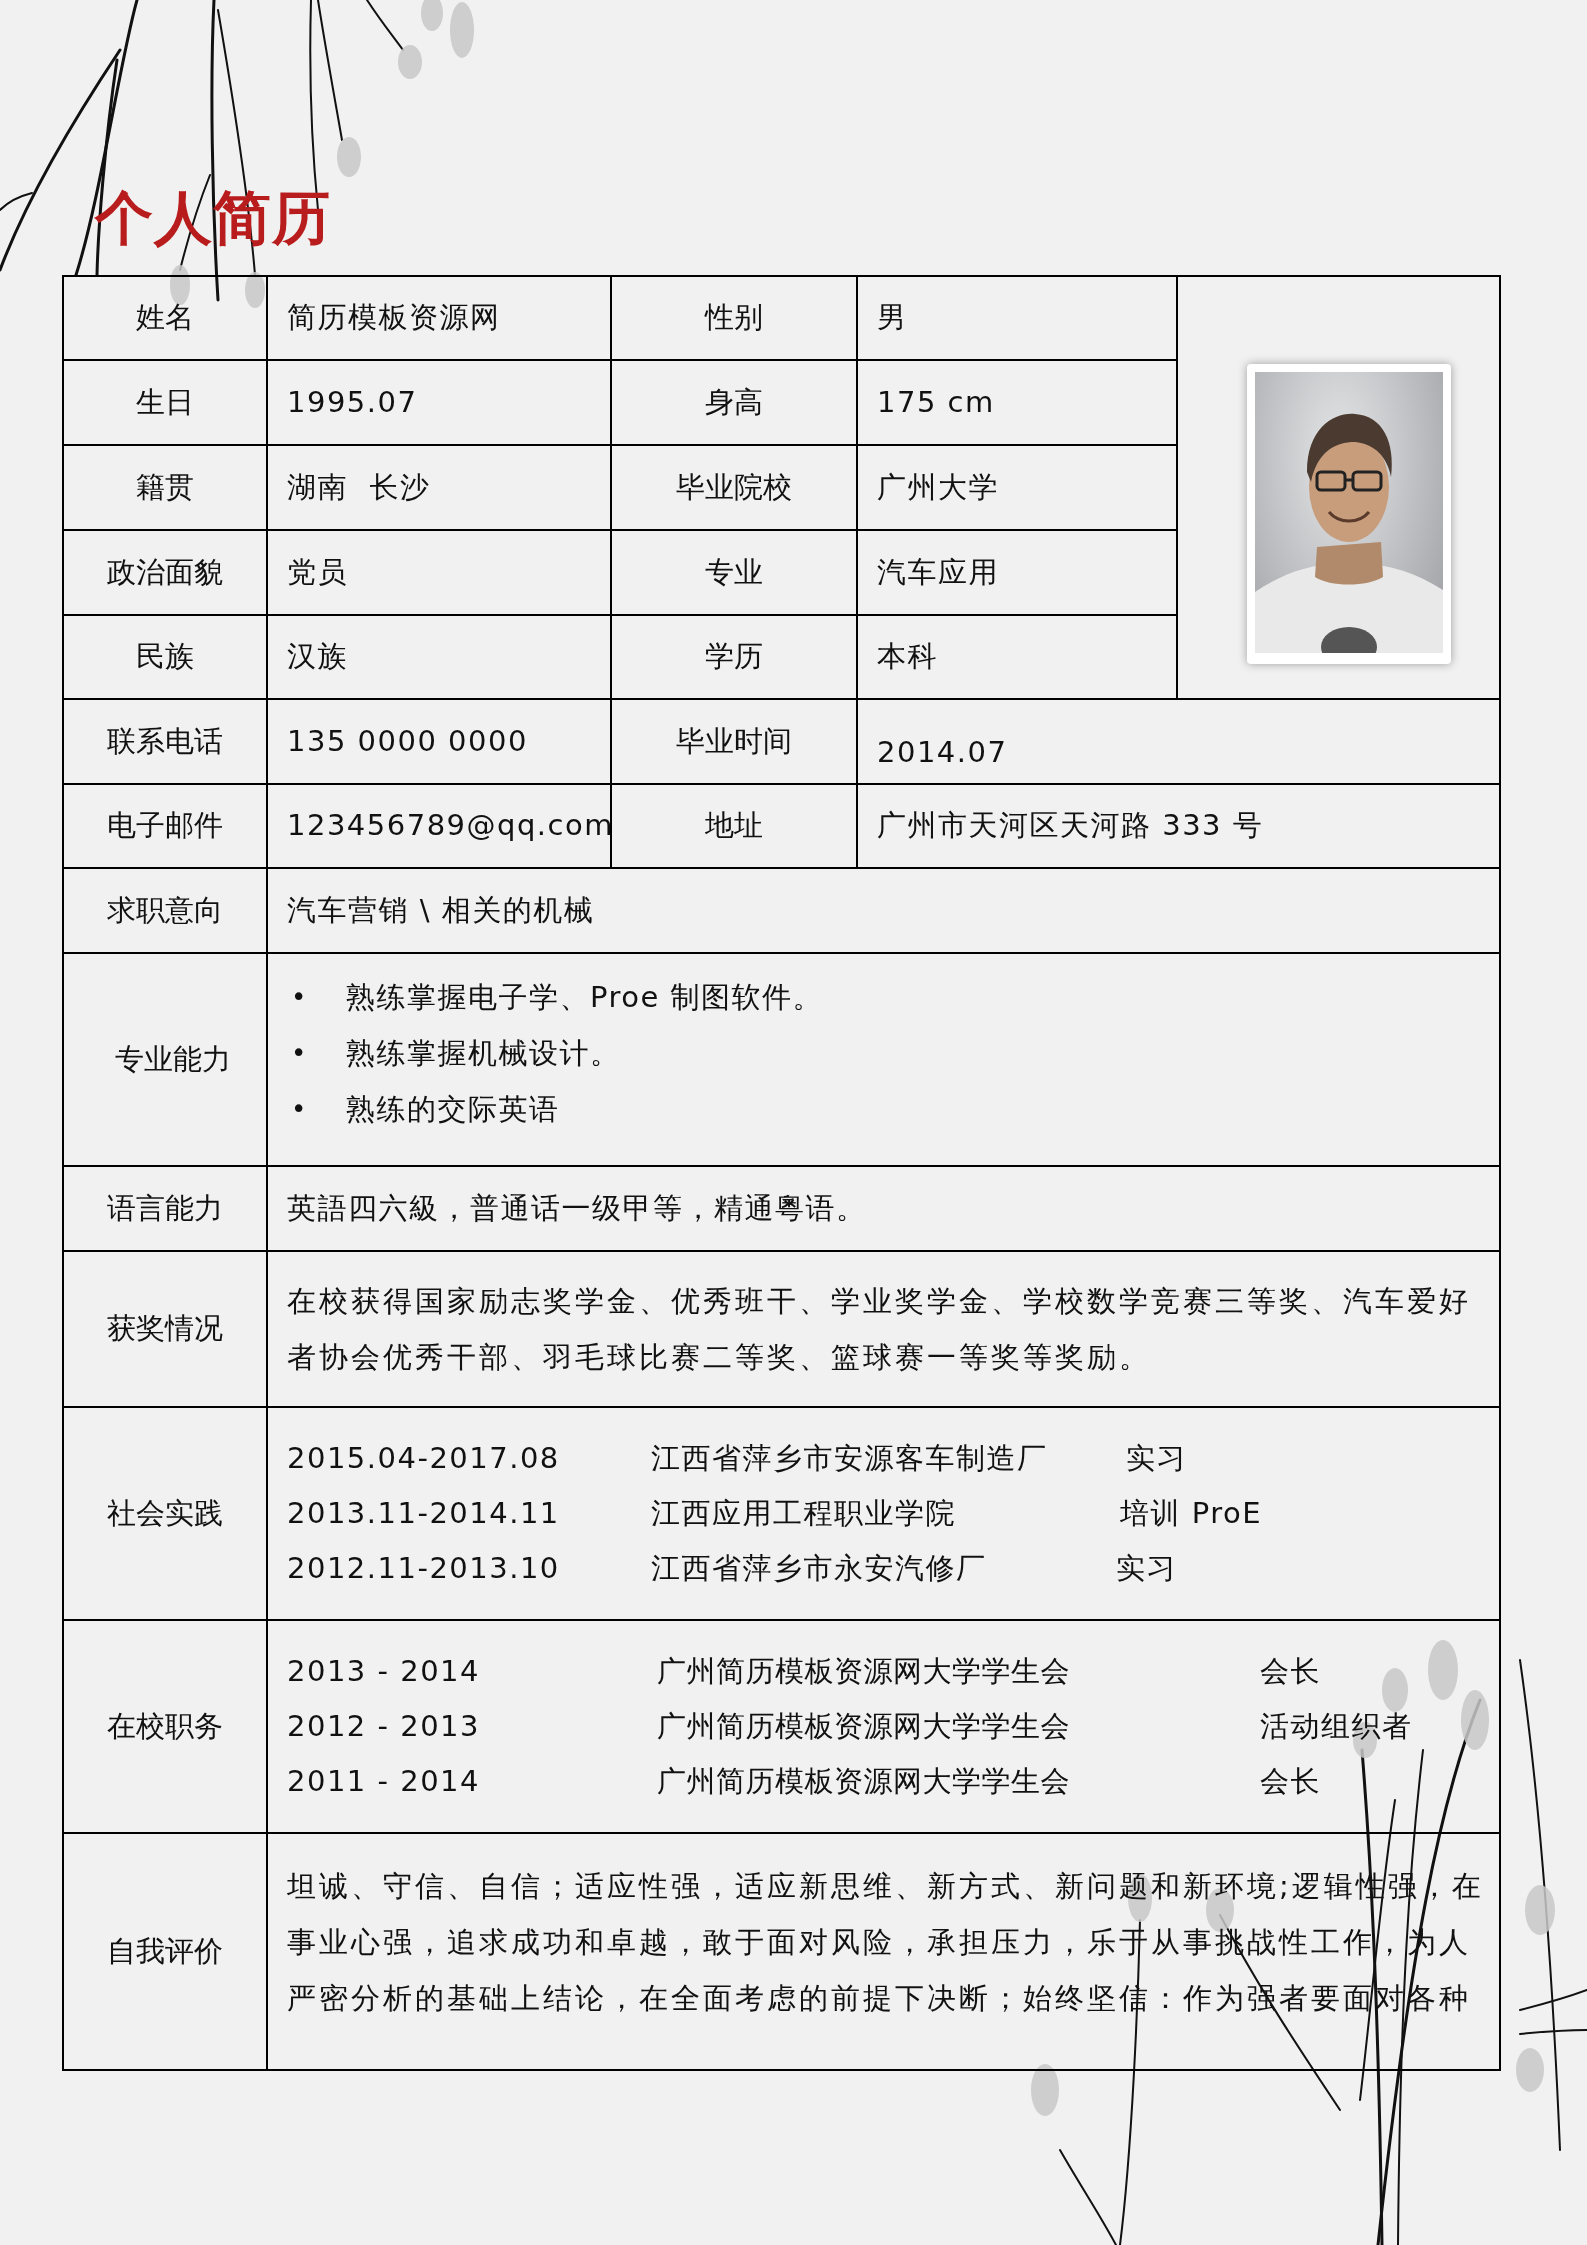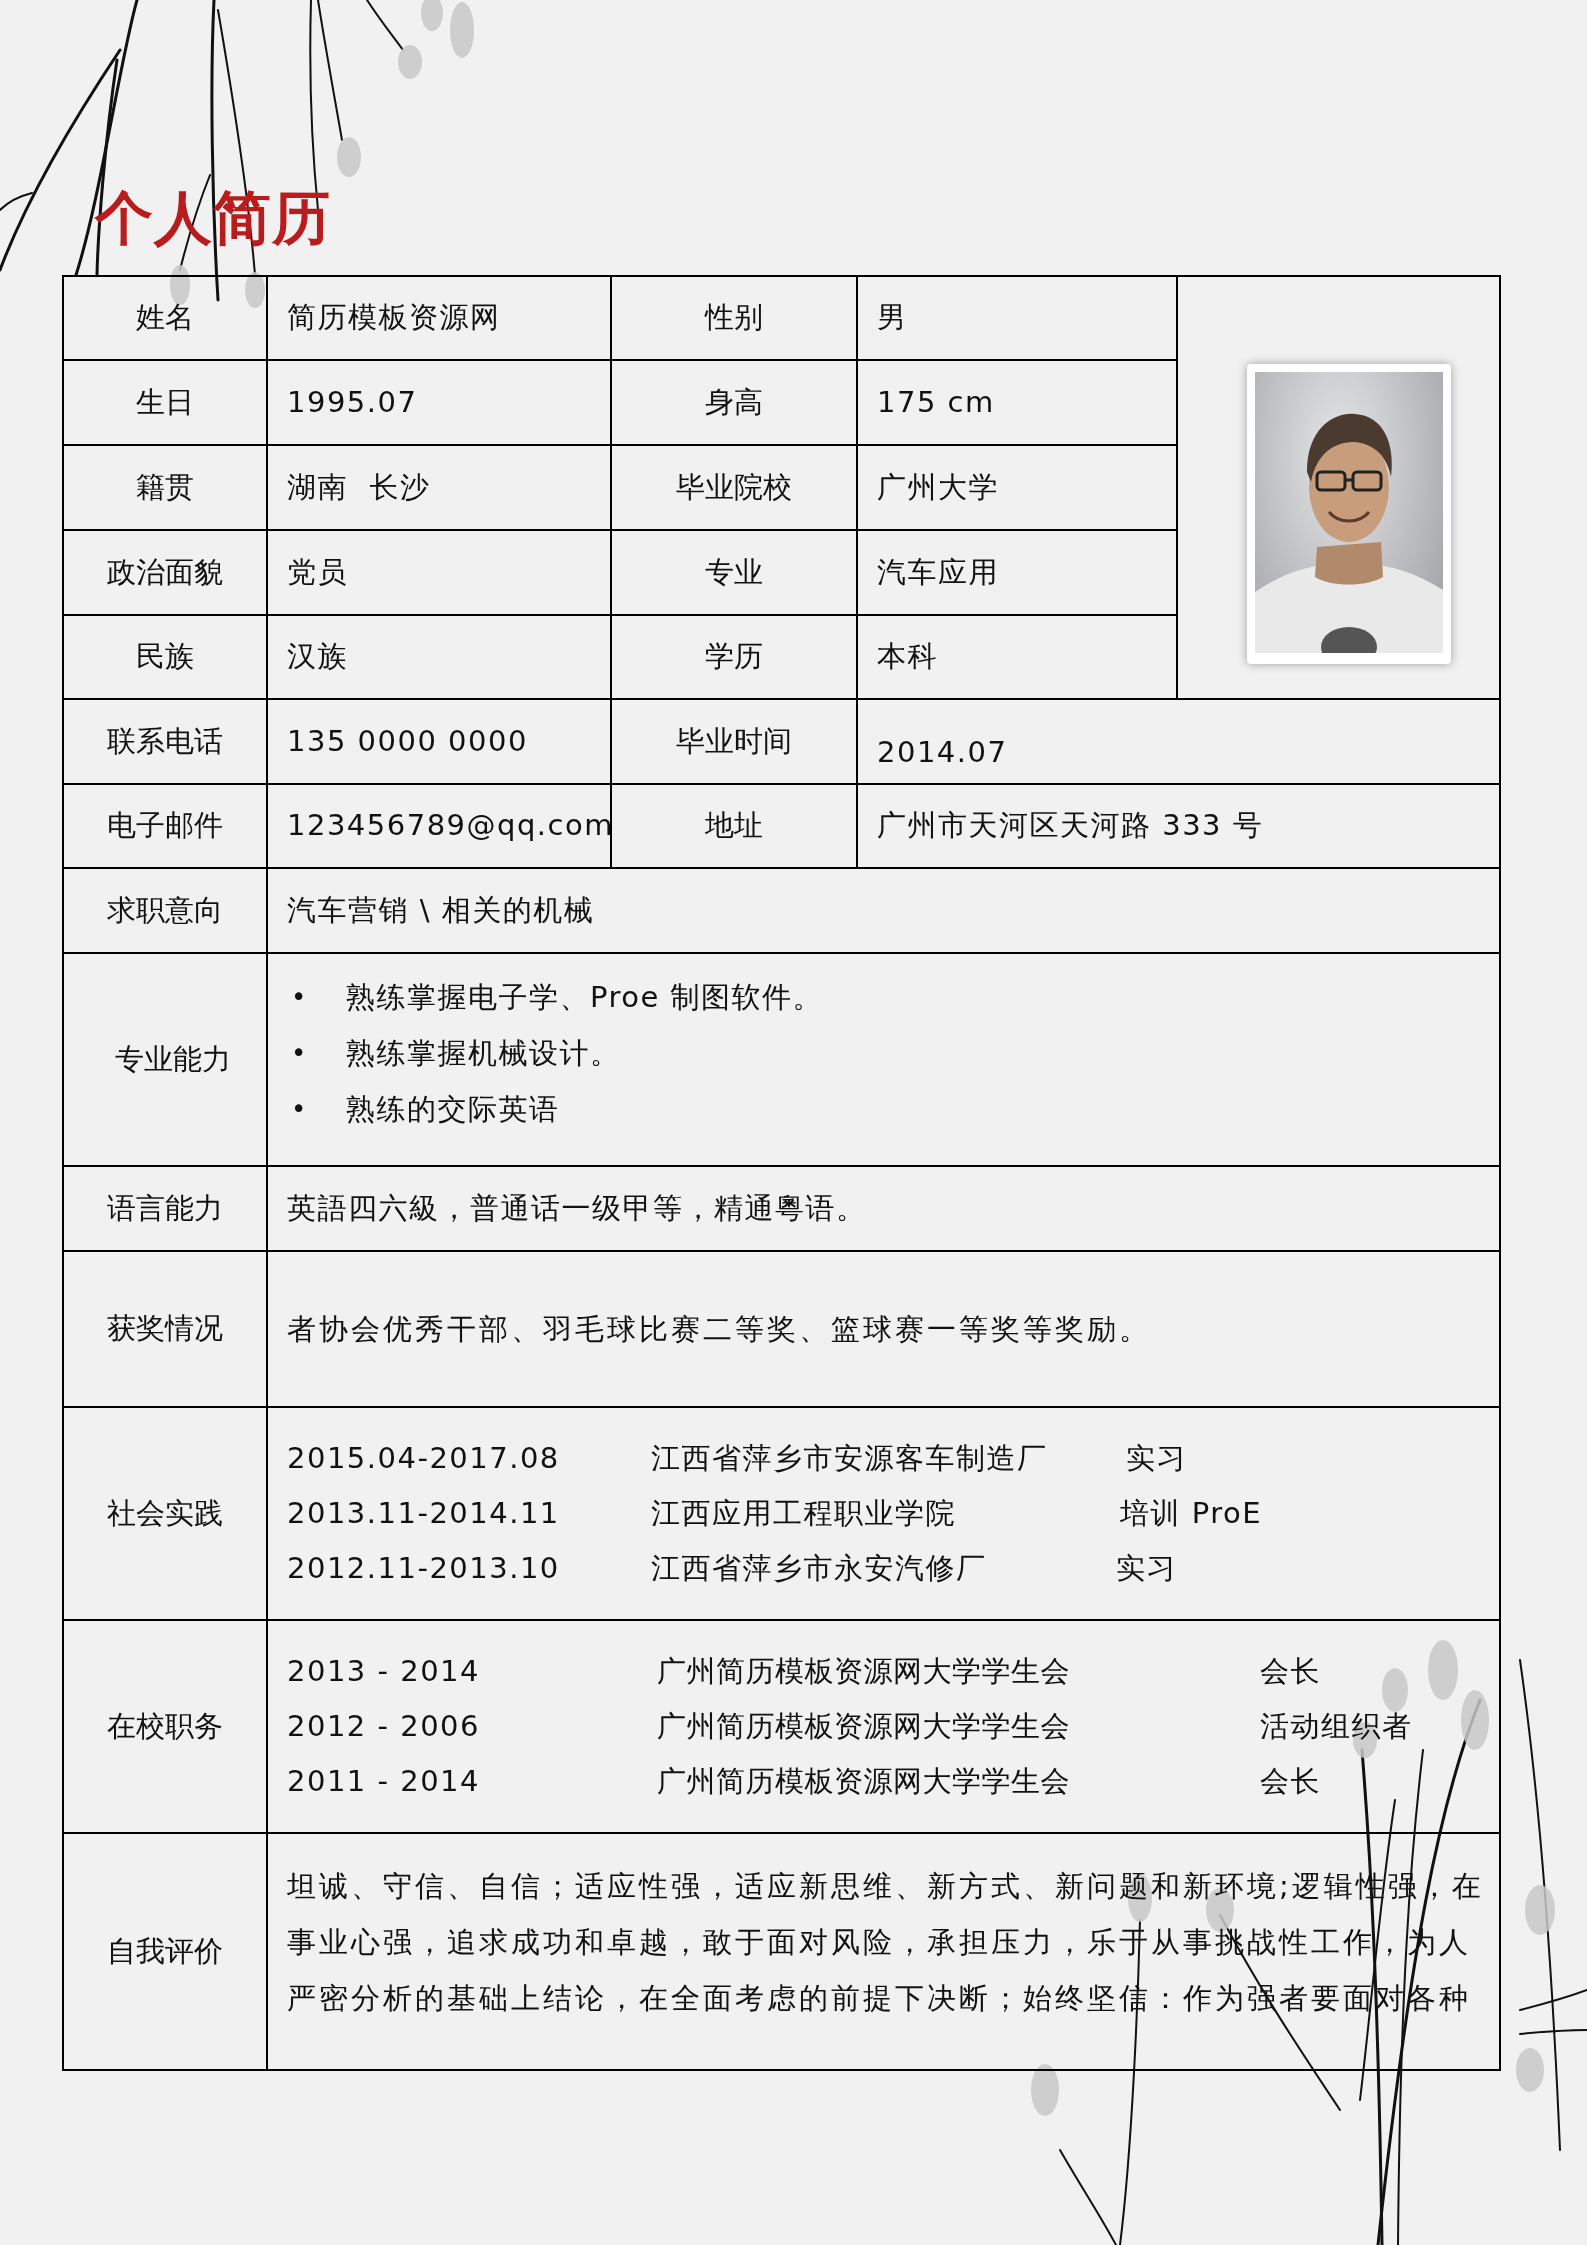--- a/index.html
+++ b/index.html
@@ -182,20 +182,21 @@
         <span>熟练的交际英语</span>
       </li>
   </ul>
 </div>
 
 <div class="cell lbl" style="left:64px;top:1167px;width:202px;height:83px;">语言能力</div>
 <div class="cell val" style="left:268px;top:1167px;width:1230px;height:83px;">英語四六級，普通话一级甲等，精通粵语。</div>
 
 <div class="cell lbl" style="left:64px;top:1252px;width:202px;height:154px;">获奖情况</div>
 <div class="cell val multi para" style="left:268px;top:1252px;width:1230px;height:154px;">
+  <div>在校获得国家励志奖学金、优秀班干、学业奖学金、学校数学竞赛三等奖、汽车爱好</div>
   <div>者协会优秀干部、羽毛球比赛二等奖、篮球赛一等奖等奖励。</div>
 </div>
 
 <div class="cell lbl" style="left:64px;top:1408px;width:202px;height:211px;">社会实践</div>
 <div class="cell val multi" style="left:268px;top:1408px;width:1230px;height:211px;">
   <div class="row3">
     <span style="width:364px;">2015.04-2017.08</span>
     <span style="width:475px;">江西省萍乡市安源客车制造厂</span>
     <span>实习</span>
   </div>
@@ -212,21 +213,21 @@
 </div>
 
 <div class="cell lbl" style="left:64px;top:1621px;width:202px;height:211px;">在校职务</div>
 <div class="cell val multi" style="left:268px;top:1621px;width:1230px;height:211px;">
   <div class="row3">
     <span style="width:370px;">2013 - 2014</span>
     <span style="width:603px;letter-spacing:0.5px;">广州简历模板资源网大学学生会</span>
     <span>会长</span>
   </div>
   <div class="row3">
-    <span style="width:370px;">2012 - 2006</span>
+    <span style="width:370px;">2012 - 2013</span>
     <span style="width:603px;letter-spacing:0.5px;">广州简历模板资源网大学学生会</span>
     <span>活动组织者</span>
   </div>
   <div class="row3">
     <span style="width:370px;">2011 - 2014</span>
     <span style="width:603px;letter-spacing:0.5px;">广州简历模板资源网大学学生会</span>
     <span>会长</span>
   </div>
 </div>
 

